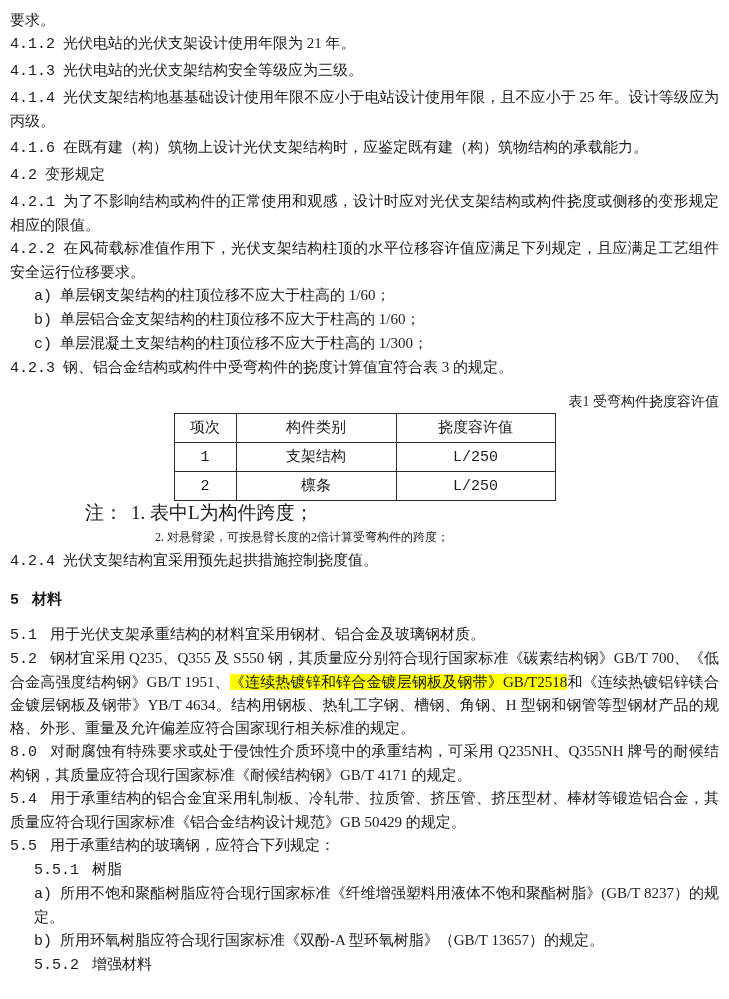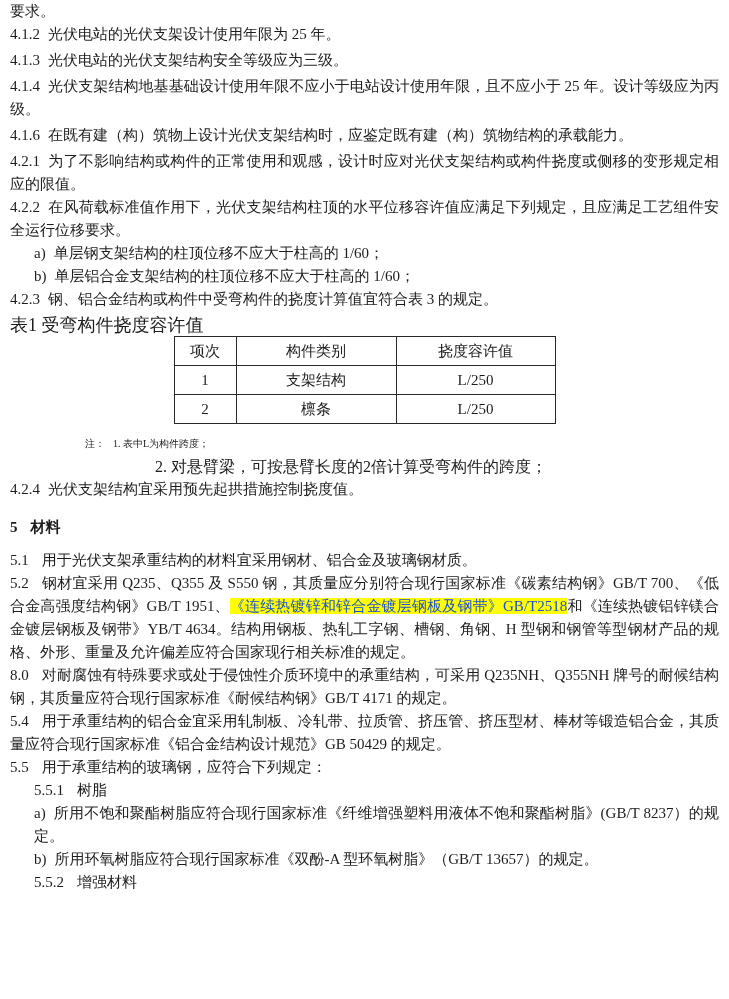--- a/index.html
+++ b/index.html
@@ -5,88 +5,91 @@
   html, body { margin: 0; padding: 0; }
   body {
     width: 729px; height: 999px;
     background: #ffffff;
     overflow: hidden;
     font-family: "Liberation Serif", "DejaVu Serif", serif;
     font-size: 15px;
     line-height: 23px;
     color: #1c1c1c;
   }
-  .page { box-sizing: border-box; width: 729px; height: 700px; padding: 0 10px 0 10px; }
+  .page { box-sizing: border-box; width: 729px; height: 700px; padding: 9px 10px 0 10px; }
   p { margin: 0; text-align: justify; }
   .gap-after { margin-bottom: 3px; }
   .num {
-    font-family: Liberation Serif, serif;
+    font-family: Liberation Mono, monospace;
     margin-right: 8px;
     white-space: nowrap;
   }
   .num-wide { margin-right: 13px; }
   .indent1 { padding-left: 24px; }
   .heading {
     font-weight: bold;
     margin-top: 16px;
     margin-bottom: 12px;
     line-height: 20px;
   }
   .caption {
-    text-align: left;
-    font-size: 18px;
+    text-align: right;
+    font-size: 14px;
     line-height: 20px;
-    margin-top: 4px;
+    margin-top: 12px;
   }
   table.limits {
     border-collapse: collapse;
-    margin: 1px auto 8px auto;
+    margin: 1px auto 0 auto;
     table-layout: fixed;
+    font-family: Liberation Mono, monospace;
   }
   table.limits td, table.limits th {
     border: 1px solid #2a2a2a;
     text-align: center;
     vertical-align: middle;
     font-weight: normal;
     height: 28px;
     padding: 0 4px;
     font-size: 15px;
   }
   .col-idx { width: 62px; }
   .col-type { width: 160px; }
   .col-val { width: 159px; }
-  .note-first { padding-left: 75px; font-size: 10px; }
-  .note-rest { padding-left: 145px; font-size: 16px; }
-  .hl { background: #ffff00; color: #1d4ed8; }
+  .note-first { padding-left: 75px; font-size: 19px; }
+  .note-rest { padding-left: 145px; font-size: 12px; }
+  .hl { background: #ffff00; color: #0f172a; }
 </style>
 </head>
 <body>
 
 <div class="page">
 
   <p><span>要求。</span></p>
 
-  <p class="gap-after"><span class="num">4.1.2</span><span>光伏电站的光伏支架设计使用年限为 25 年。</span></p>
+  <p class="gap-after"><span class="num">4.1.2</span><span>光伏电站的光伏支架设计使用年限为 21 年。</span></p>
 
   <p class="gap-after"><span class="num">4.1.3</span><span>光伏电站的光伏支架结构安全等级应为三级。</span></p>
 
   <p class="gap-after"><span class="num">4.1.4</span><span>光伏支架结构地基基础设计使用年限不应小于电站设计使用年限，且不应小于 25 年。设计等级应为丙级。</span></p>
 
 
   <p class="gap-after"><span class="num">4.1.6</span><span>在既有建（构）筑物上设计光伏支架结构时，应鉴定既有建（构）筑物结构的承载能力。</span></p>
 
+  <p class="gap-after"><span class="num">4.2</span><span>变形规定</span></p>
 
   <p><span class="num">4.2.1</span><span>为了不影响结构或构件的正常使用和观感，设计时应对光伏支架结构或构件挠度或侧移的变形规定相应的限值。</span></p>
 
   <p><span class="num">4.2.2</span><span>在风荷载标准值作用下，光伏支架结构柱顶的水平位移容许值应满足下列规定，且应满足工艺组件安全运行位移要求。</span></p>
 
   <p class="indent1"><span class="num">a)</span><span>单层钢支架结构的柱顶位移不应大于柱高的 1/60；</span></p>
 
   <p class="indent1"><span class="num">b)</span><span>单层铝合金支架结构的柱顶位移不应大于柱高的 1/60；</span></p>
 
+  <p class="indent1"><span class="num">c)</span><span>单层混凝土支架结构的柱顶位移不应大于柱高的 1/300；</span></p>
 
   <p><span class="num">4.2.3</span><span>钢、铝合金结构或构件中受弯构件的挠度计算值宜符合表 3 的规定。</span></p>
 
   <p class="caption">表1 受弯构件挠度容许值</p>
 
   <table class="limits">
     <colgroup>
       <col class="col-idx">
         <col class="col-type">
         <col class="col-val">

